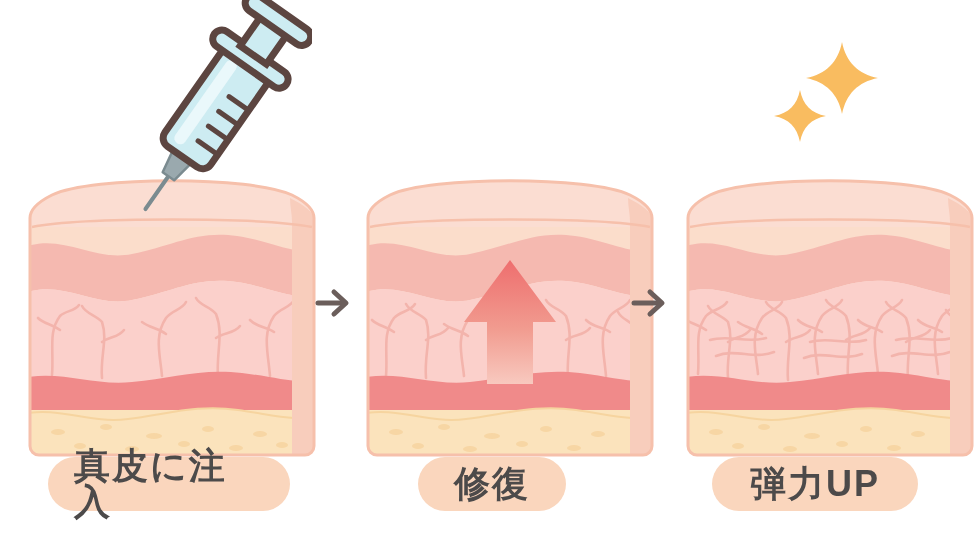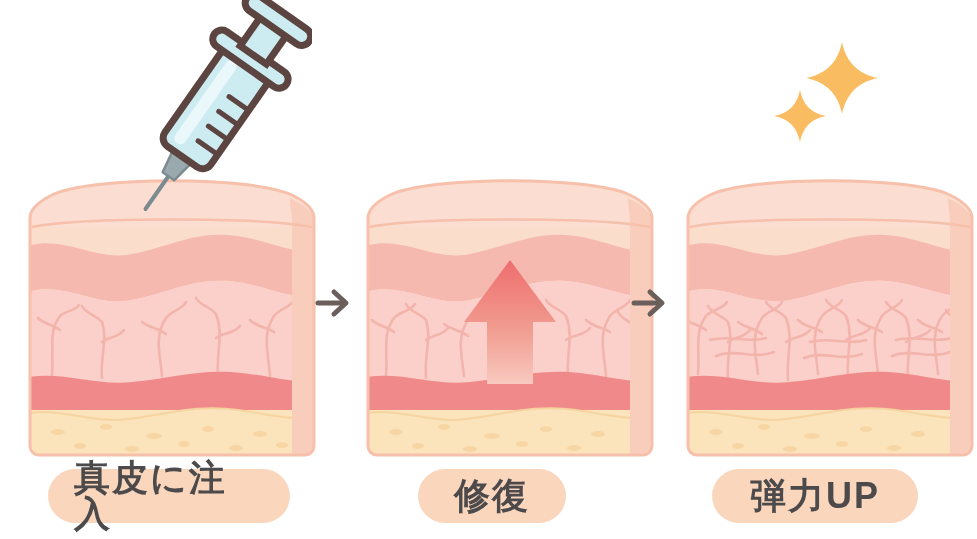--- a/index.html
+++ b/index.html
@@ -68,21 +68,20 @@
     display: flex;
     align-items: center;
     justify-content: center;
     color: #4C4A4A;
     font-weight: bold;
     font-size: 36px;
     letter-spacing: 2px;
     line-height: 1;
     box-sizing: border-box;
     padding: 0 26px;
-    margin-top: 12px;
   }
   .label-1 { left: 48px;  width: 242px; }
   .label-2 { left: 418px; width: 148px; }
   .label-3 { left: 712px; width: 206px; }
 </style>
 </head>
 <body>
 
 <div class="stage">
 

